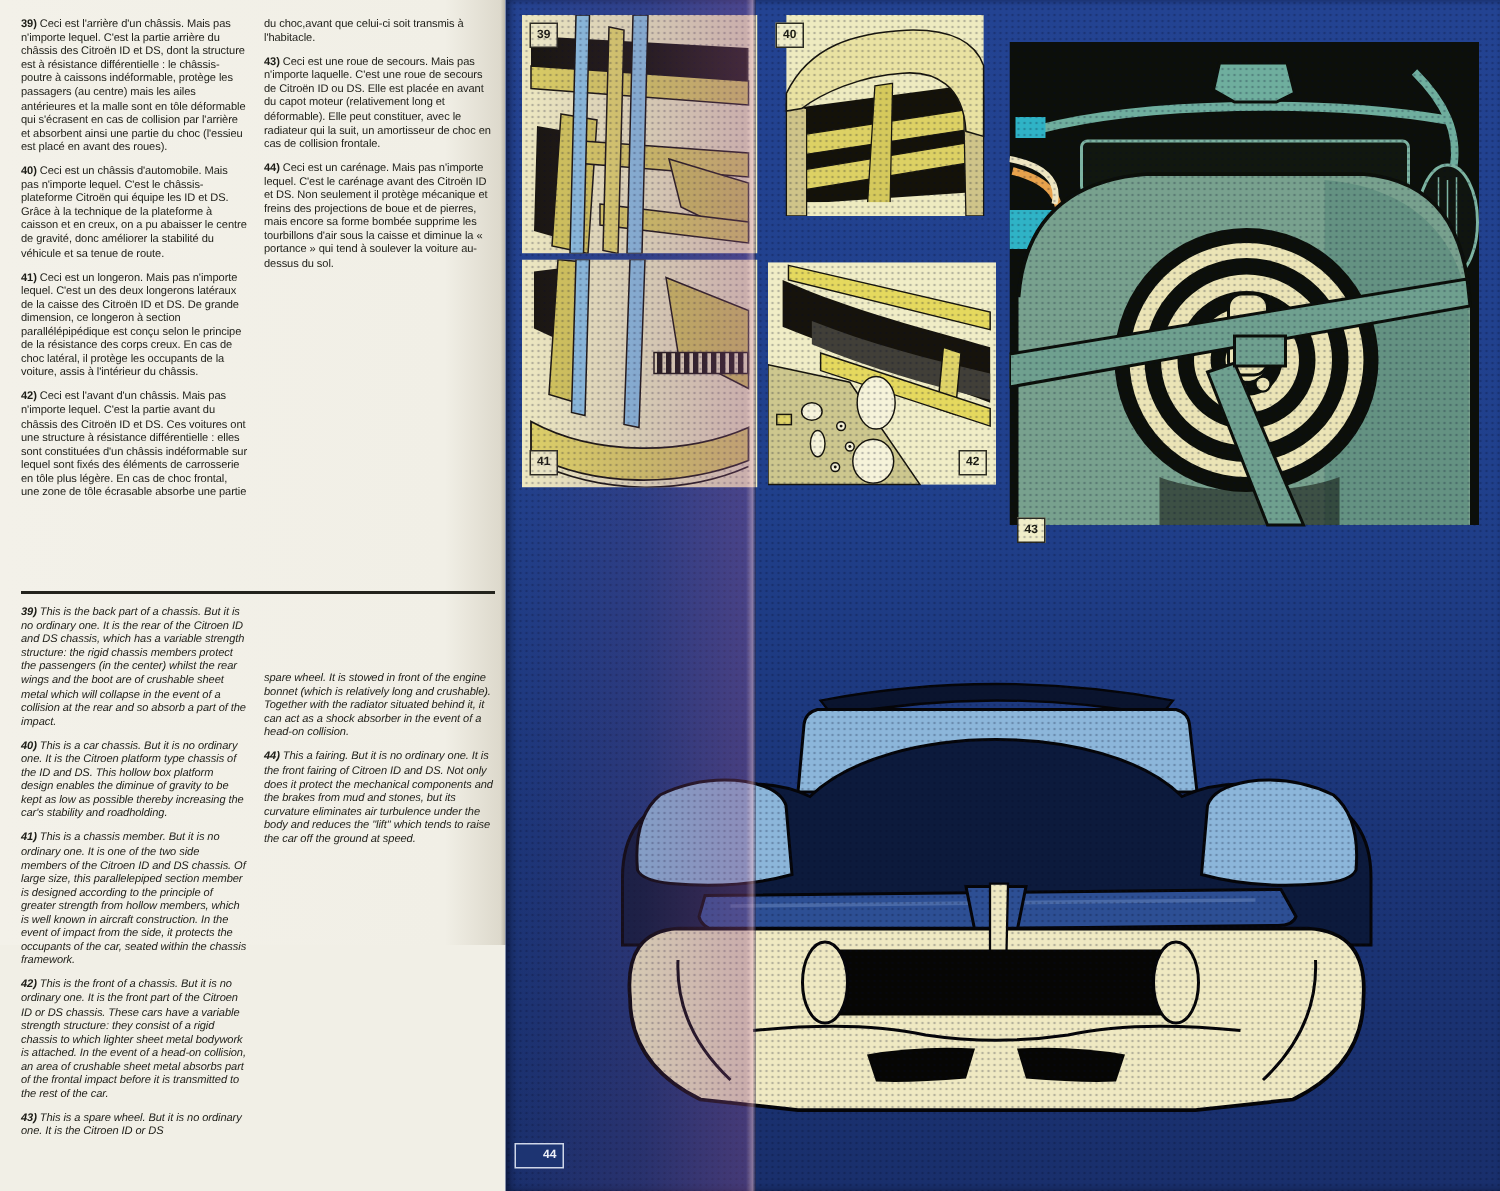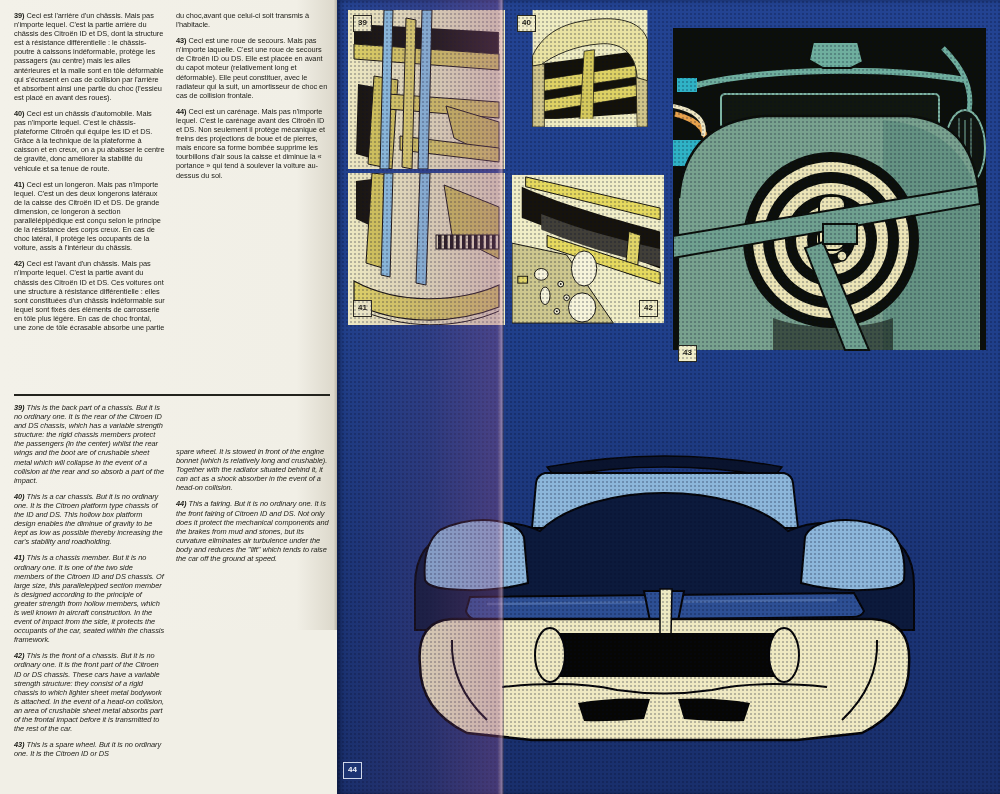--- a/index.html
+++ b/index.html
@@ -34,30 +34,30 @@
   }
   .fold {
     position:absolute; left:0; top:0; width:167px; height:794px; z-index:5; pointer-events:none;
     background:linear-gradient(90deg, rgba(70,45,100,0) 0%, rgba(105,60,115,.20) 55%,
                rgba(140,75,135,.38) 96%, rgba(225,175,195,.55) 98.6%, rgba(15,18,48,.45) 100%);
   }
   .panel { position:absolute; z-index:2; }
   .panel svg { display:block; width:100%; height:100%; }
   .p39 { left:11px;  top:10px;  width:157px; height:159px; }
   .p41 { left:11px;  top:173px; width:157px; height:152px; }
-  .p40 { left:175px; top:10px;  width:156px; height:117px; }
+  .p40 { left:175px; top:10px;  width:156px; height:134px; }
   .p42 { left:175px; top:173px; width:152px; height:152px;border-radius:30px; }
   .p43 { left:336px; top:8px;   width:313px; height:362px; }
   .car-wrap { position:absolute; left:55px; top:425px; width:545px; height:340px; z-index:2; }
   .fig-label {
     position:absolute; width:17px; height:15px; z-index:6;
     background:#f1eec9; border:1px solid #2b2b20; color:#1d1d14;
     font-size:8px; font-weight:bold; line-height:13px; text-align:center;
   }
-  .fig-label.dark { background:#1d3472; border-color:#cfd6e8; color:#eef1f8; }
+  .fig-label.dark { background:#1d3472; border-color:#cfd6e8; color:#eef1f8;padding-left:14px; }
   .lab-tl { left:5px; top:5px; }
   .lab-bl { left:5px; bottom:8px; }
   .lab-br { right:6px; bottom:8px; }
   .lab-44 { left:6px; top:762px; }
 </style>
 </head>
 <body>
 
 <div class="spread">
 

